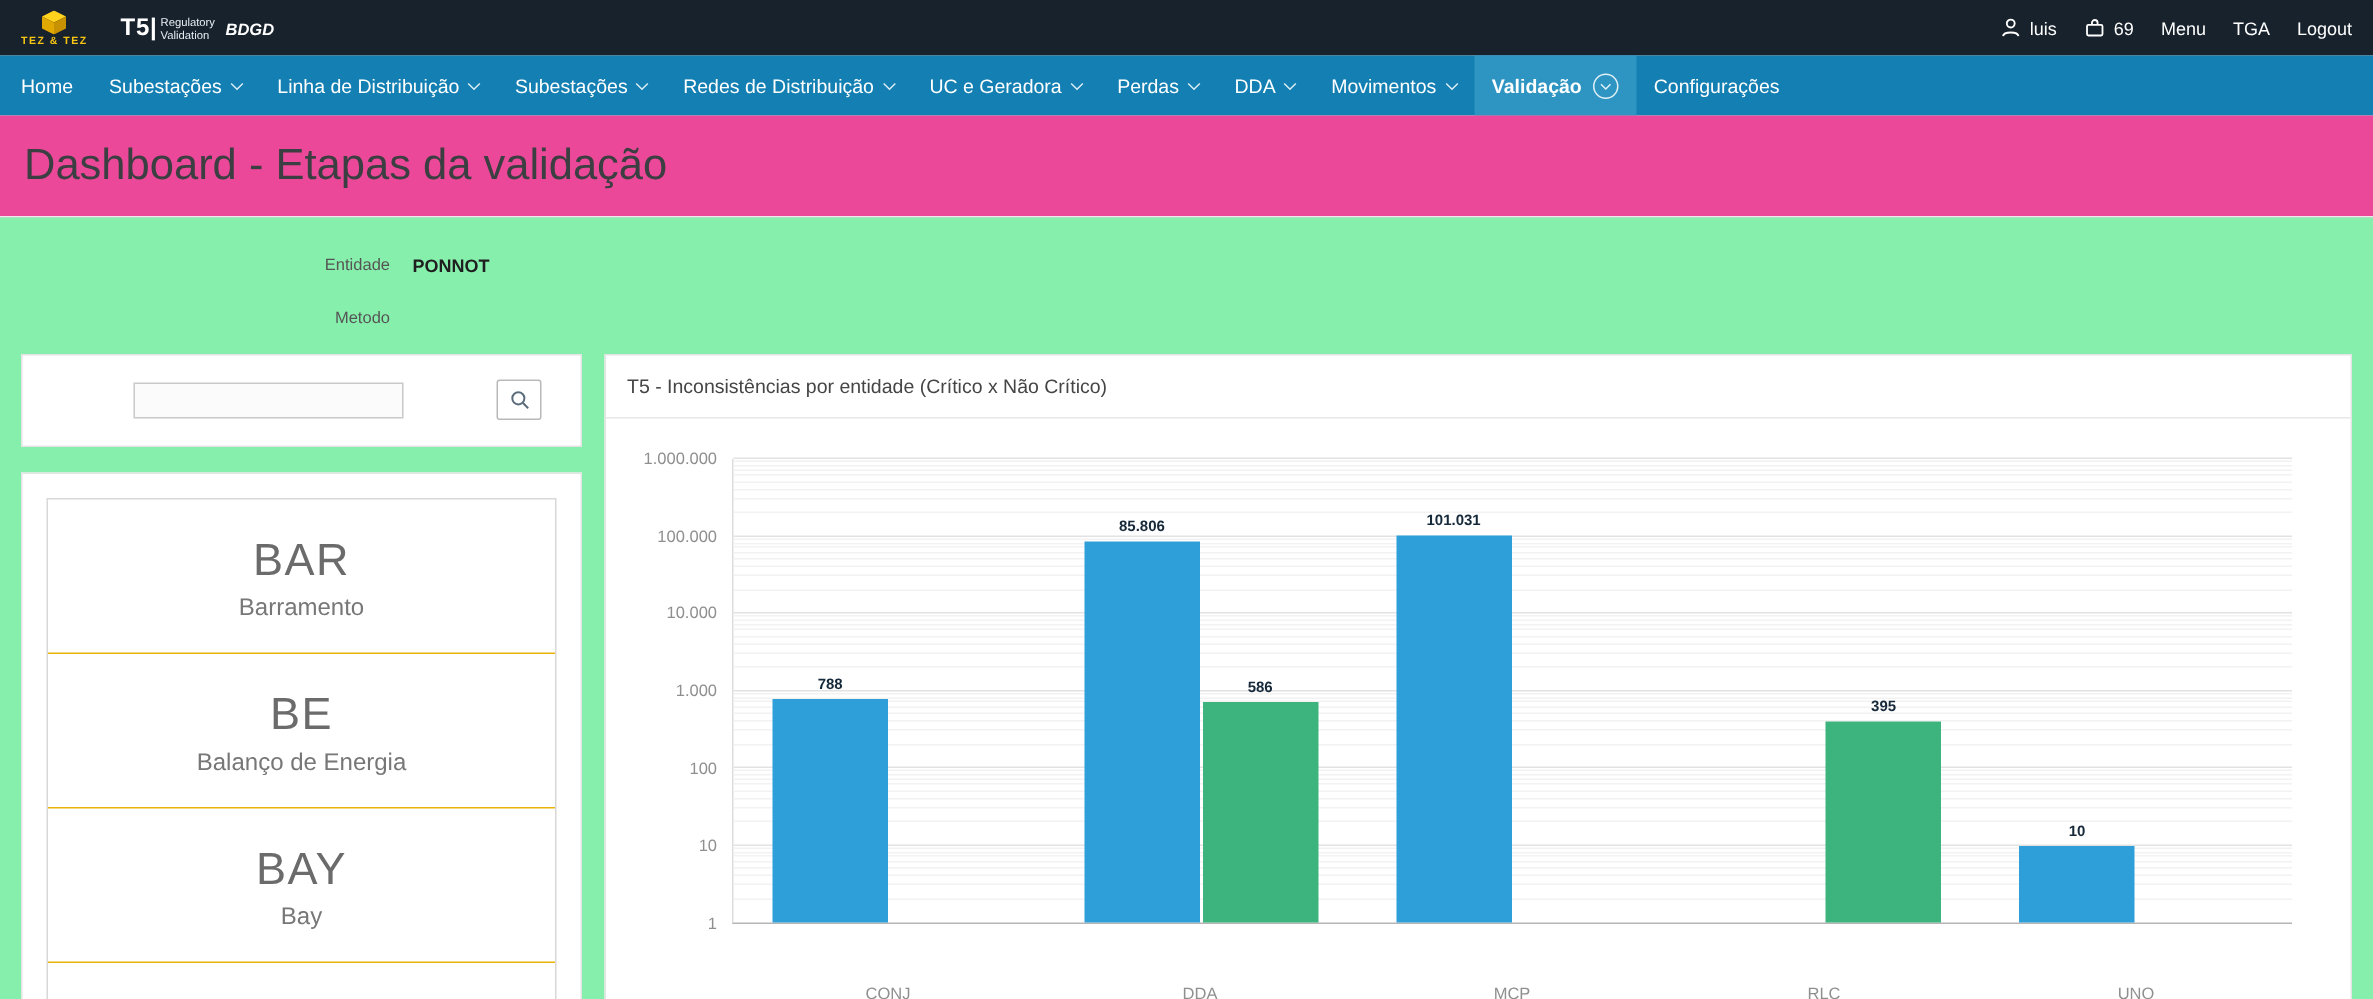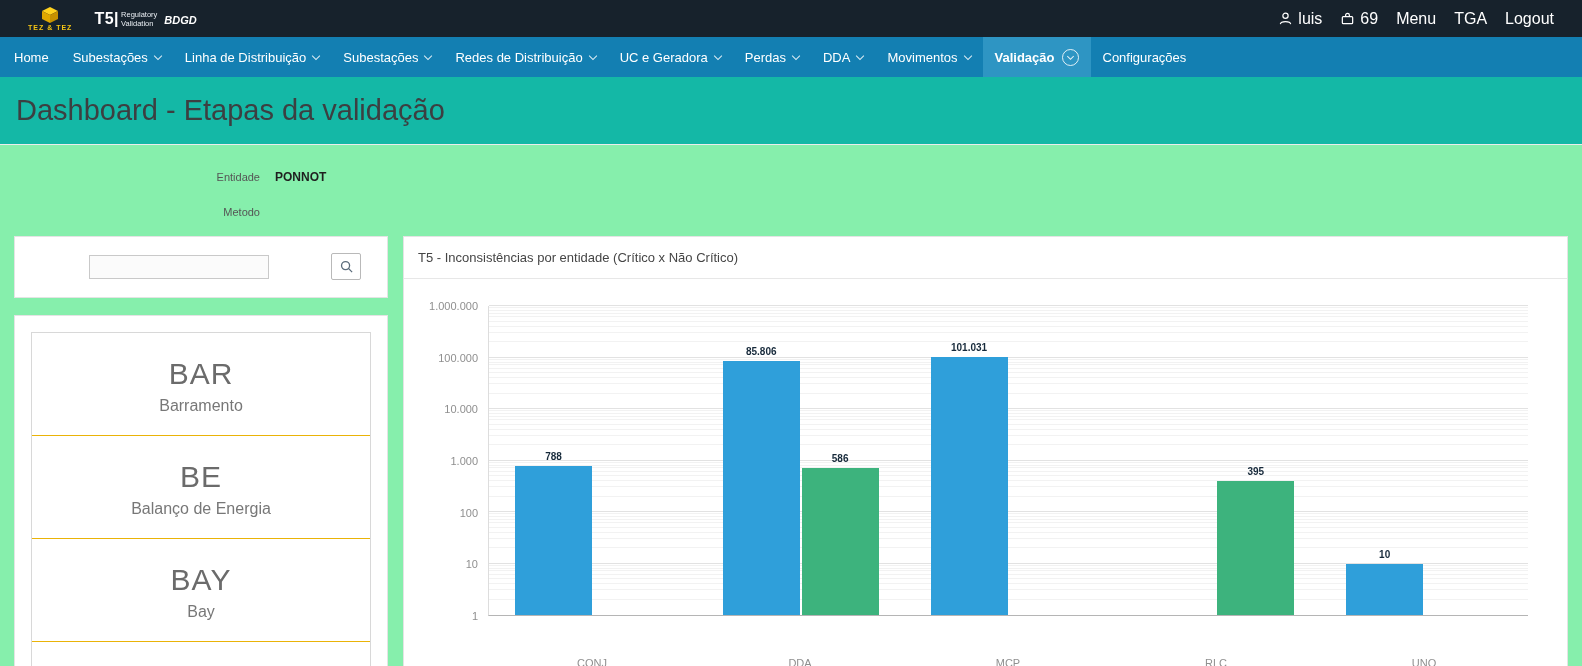--- a/index.html
+++ b/index.html
@@ -8,29 +8,29 @@
     font-family: "Liberation Sans", sans-serif;
     overflow: hidden;
     position: relative;
     background: #f3f3f3;
   }
 
   
   .topbar {
     position: absolute; top: 0; left: 0; right: 0; height: 37px;
     background: #17222c; display: flex; align-items: center;
-    padding: 0 28px; color: #fff;
+    padding: 0 14px; color: #fff;
   }
   .brand { display: flex; flex-direction: column; align-items: center; margin-right: 22px; }
   .brand-text { color: #f6c514; font-size: 7px; font-weight: bold; letter-spacing: 1px; margin-top: 1px; }
   .product { display: flex; align-items: center; }
   .product-code { font-size: 16px; font-weight: bold; letter-spacing: .5px; }
   .product-lines { display: flex; flex-direction: column; font-size: 7.5px; line-height: 9px; margin-left: 2px; color: #e8edf2; }
   .product-tag { font-size: 11px; font-weight: bold; font-style: italic; margin-left: 7px; align-self: flex-end; padding-bottom: 2px; }
-  .topbar-right { margin-left: auto; display: flex; align-items: center; gap: 18px; font-size: 16px; }
+  .topbar-right { margin-left: auto; display: flex; align-items: center; gap: 18px; font-size: 12px; }
   .top-item { display: flex; align-items: center; gap: 5px; cursor: pointer; }
   .icon svg { display: block; }
 
   
   .nav {
     position: absolute; top: 37px; left: 0; right: 0; height: 40px;
     background: #137fb2; display: flex; align-items: stretch; padding-left: 2px;
   }
   .nav-item {
     display: flex; align-items: center; gap: 7px; padding: 0 12px;
@@ -46,21 +46,21 @@
   .chev-circle {
     width: 17px; height: 17px; flex: 0 0 auto; border-radius: 50%;
     border: 1px solid rgba(255,255,255,.85);
     display: flex; align-items: center; justify-content: center;
   }
   .chev-circle .chev { width: 5px; height: 5px; margin-top: -2px; }
 
   
   .page-header {
     position: absolute; top: 77px; left: 0; right: 0; height: 68px;
-    background: #14b8a6; border-bottom: 1px solid #ececec;
+    background: #ec4899; border-bottom: 1px solid #ececec;
     display: flex; align-items: center; padding-left: 16px;
   }
   .page-title { font-size: 29px; font-weight: 300; color: #3c3f41; }
 
   
   .content { position: absolute; top: 145px; left: 0; right: 0; bottom: 0; background: #86efac; }
 
   .filter-row { position: absolute; left: 0; display: flex; align-items: center; }
   .filter-row.entidade { top: 25px; }
   .filter-row.metodo { top: 61px; }

